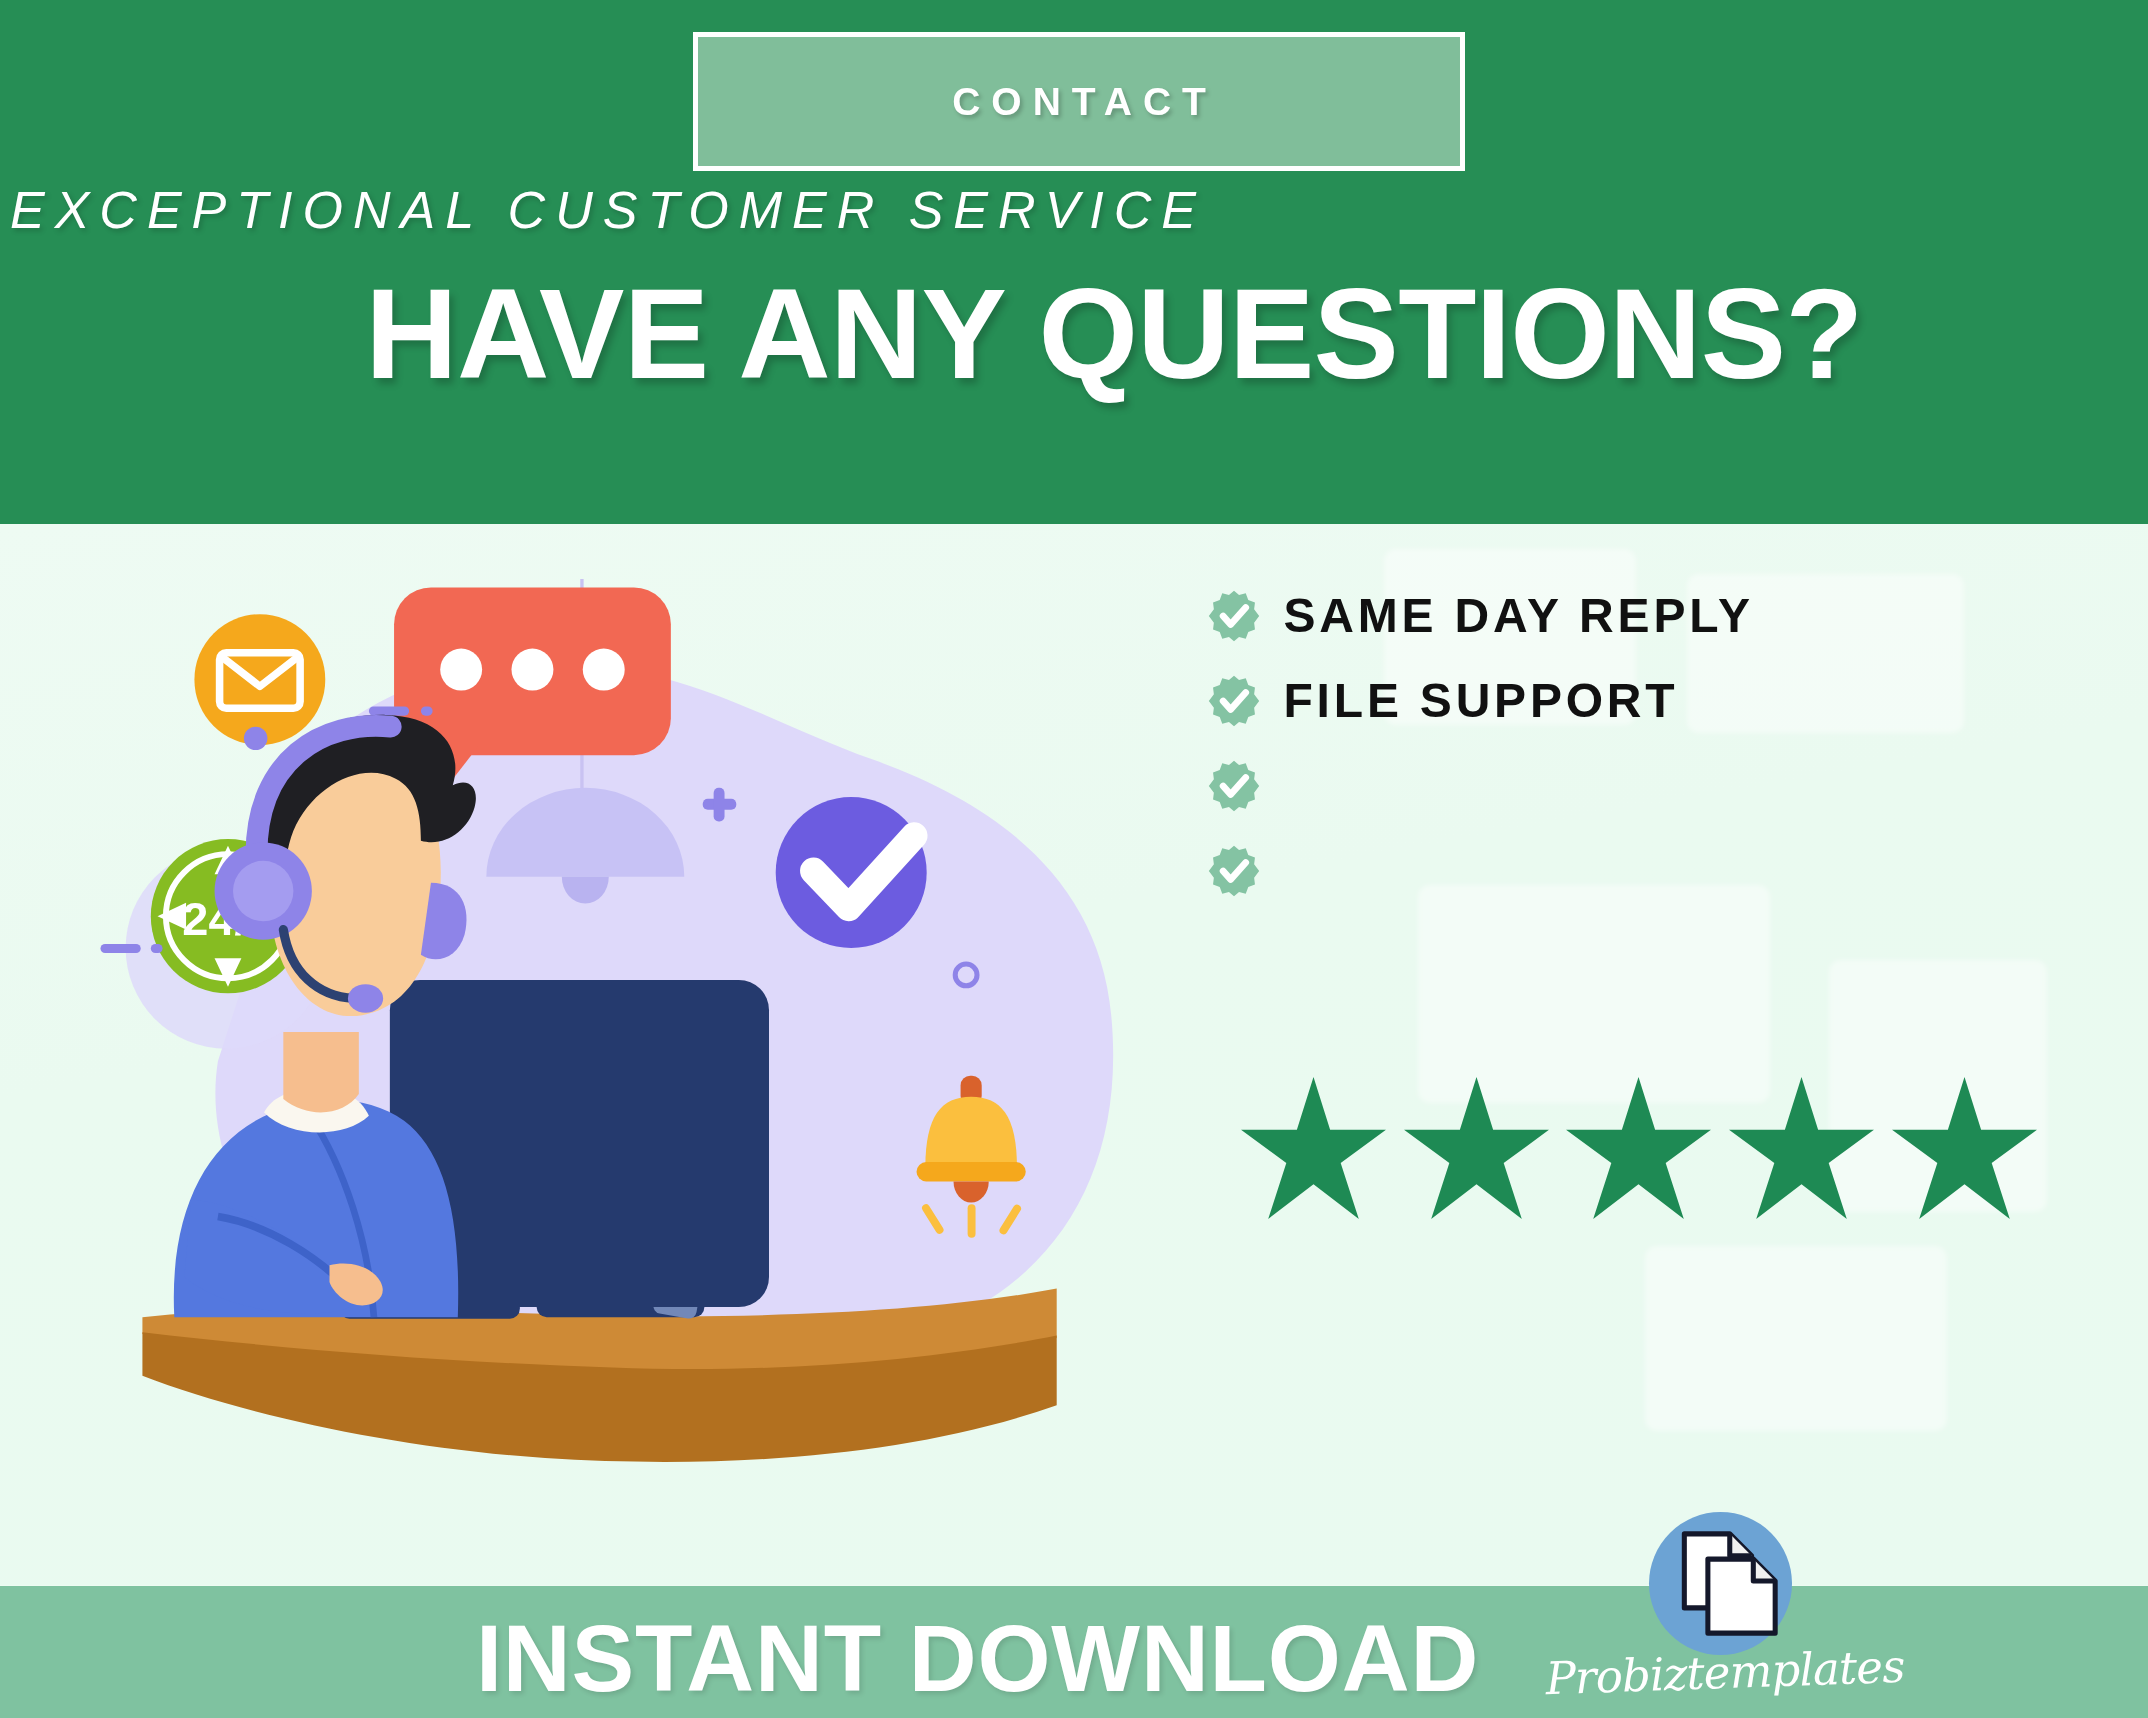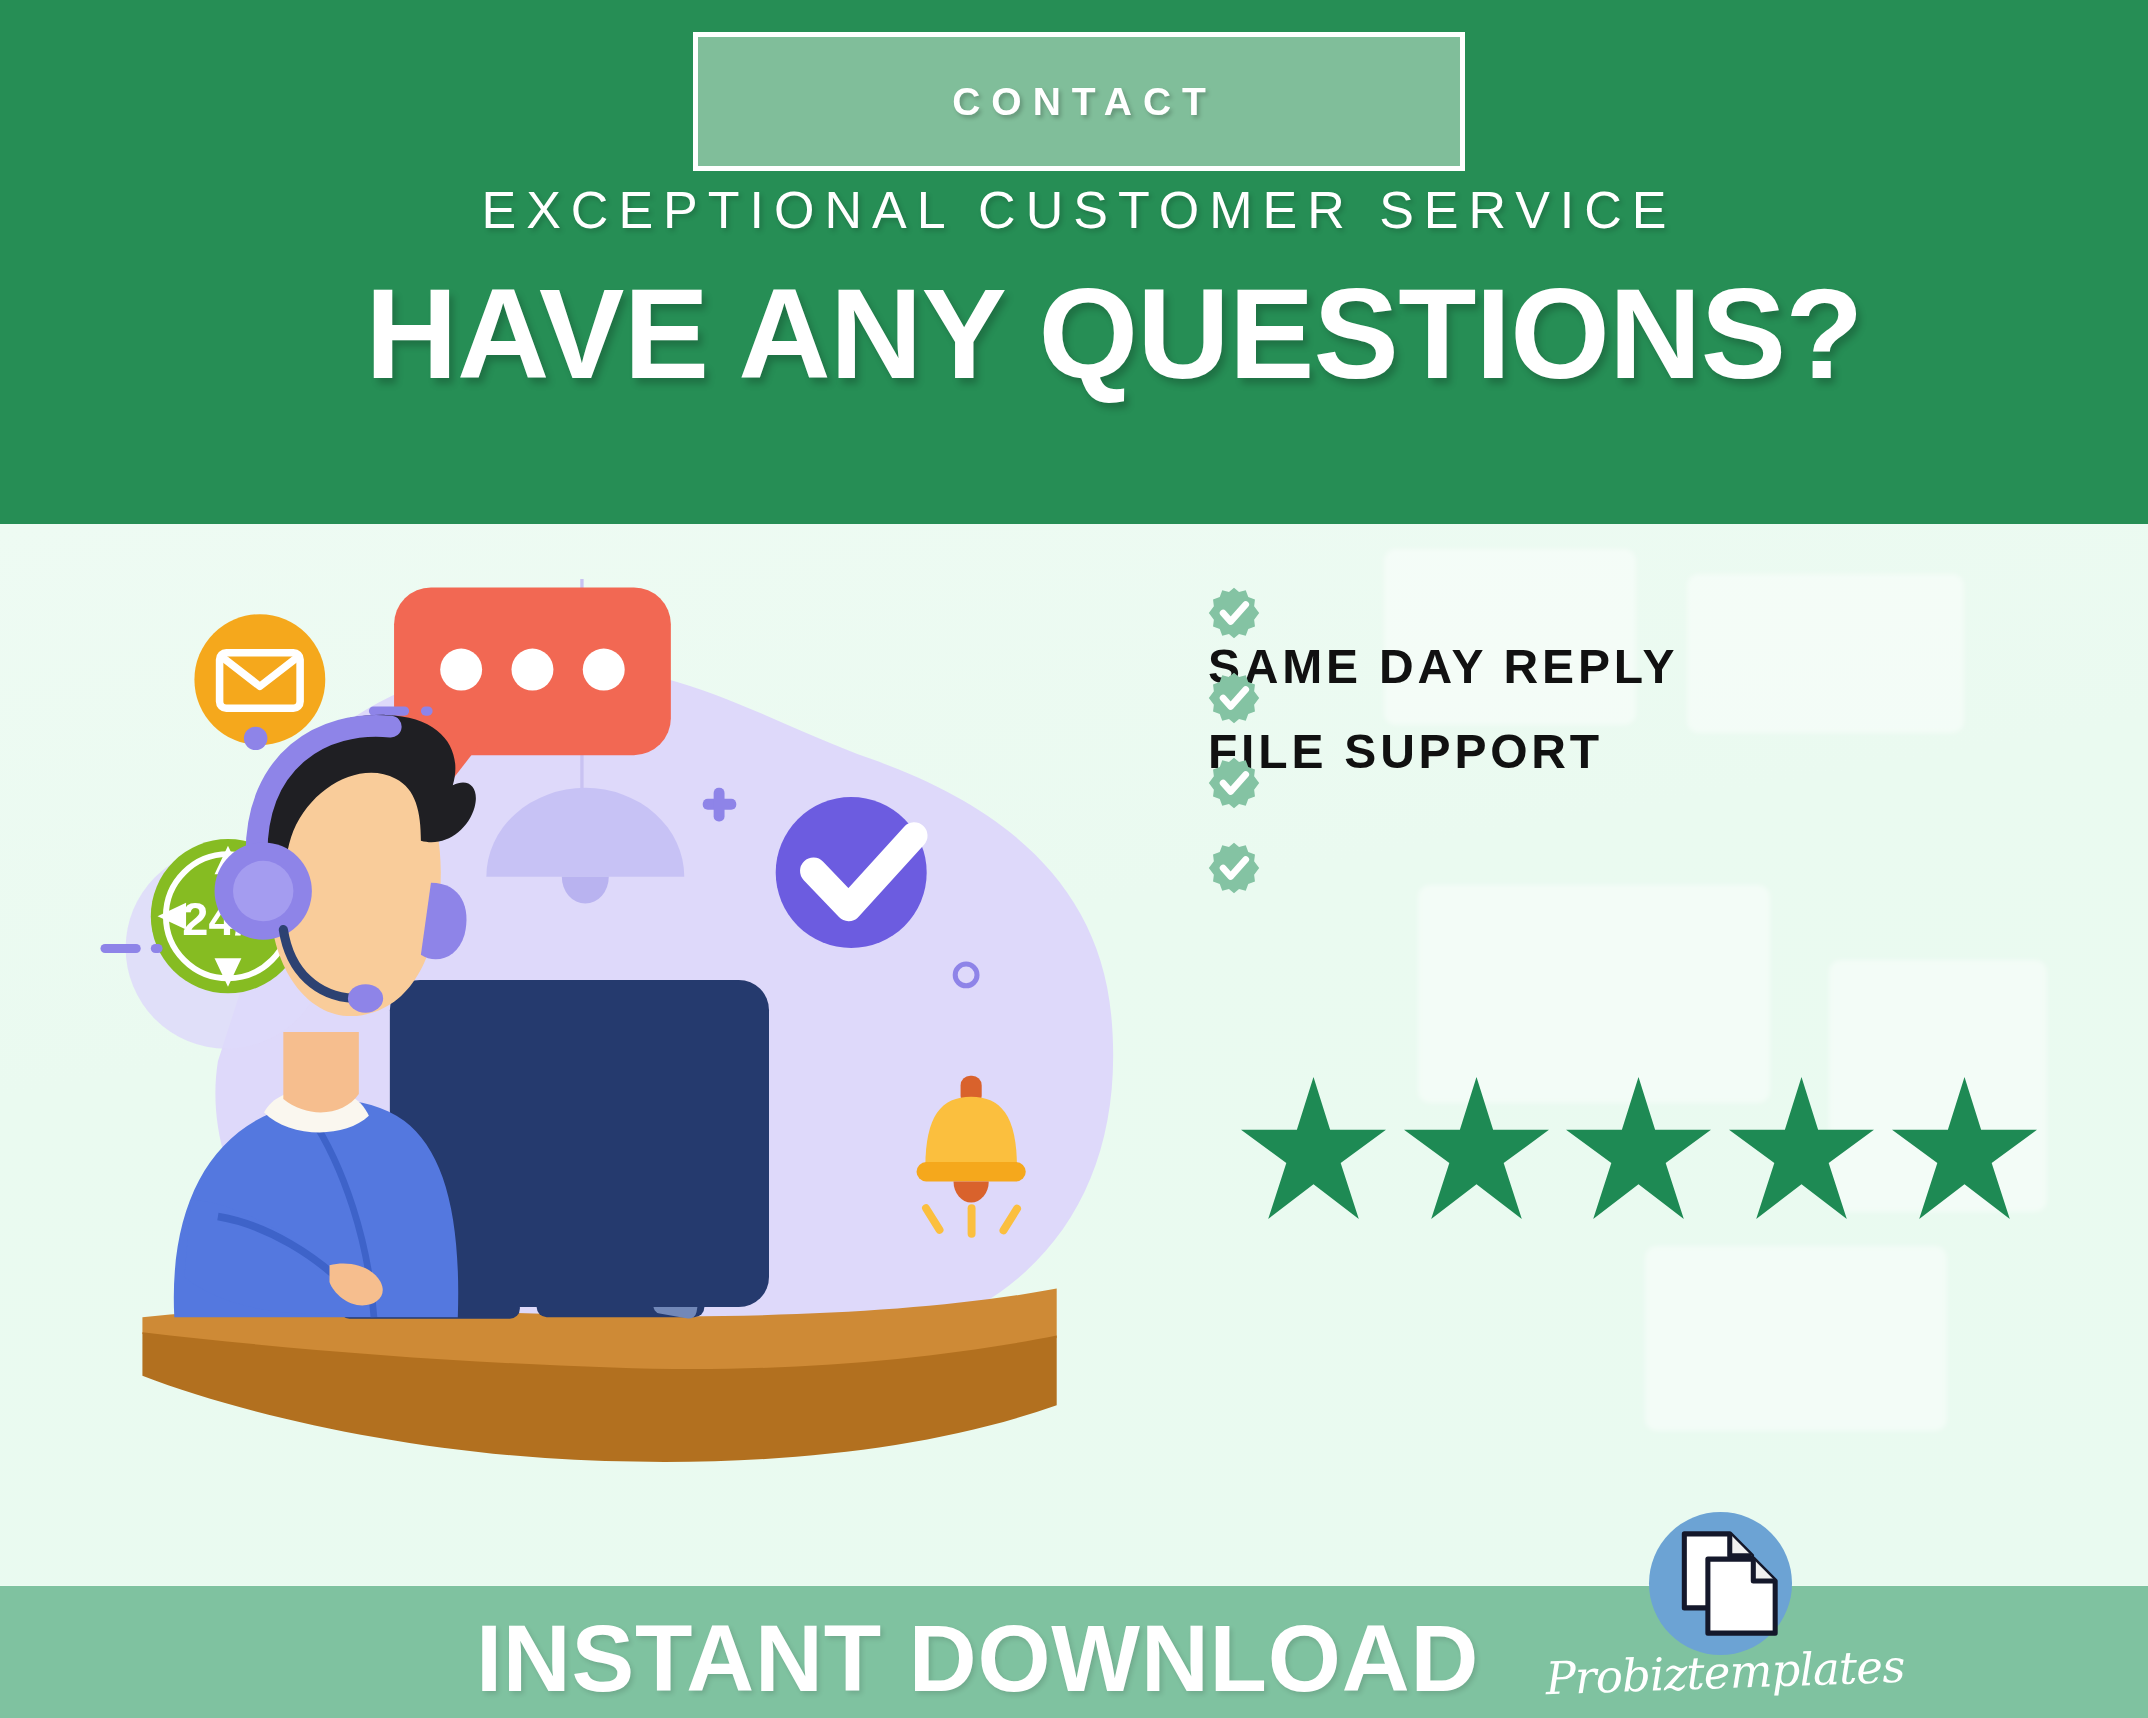--- a/index.html
+++ b/index.html
@@ -24,24 +24,24 @@
     display:flex; align-items:center; justify-content:center;
   }
   .contact-box .label{
     font-size:39px; font-weight:bold; color:#FFFFFF;
     letter-spacing:11px; text-indent:11px;
     text-shadow:2.5px 3.4px 4.2px rgba(0,0,0,0.22);
     font-family:"Liberation Sans", sans-serif;
   }
   .subhead{
     position:absolute; left:0; top:180px; width:2148px;
-    text-align:center;
     font-size:52px; font-weight:400; color:#FFFFFF;
     letter-spacing:10px; text-indent:10px;
     text-shadow:2.5px 3.4px 5px rgba(0,0,0,0.18);
+    font-style:italic;
   }
   .headline{
     position:absolute; left:0; top:267px; width:2148px;
     text-align:center;
     font-size:128px; font-weight:bold; color:#FFFFFF;
     letter-spacing:-0.8px;
     line-height:1.05;
     text-shadow:4.2px 5.9px 7.6px rgba(0,0,0,0.20);
     margin-left:40px;
   }
@@ -55,21 +55,21 @@
   .ghost{
     position:absolute; background:rgba(255,255,255,0.45);
     border-radius:11.7px; filter:blur(2.5px);
   }
 
   
   .features{
     position:absolute; left:1208px; top:587px; width:839px;
   }
   .feature-row{
-    display:flex; align-items:flex-start; margin-bottom:28px; height:57px;flex-direction:column;
+    display:flex; align-items:center; margin-bottom:28px; height:57px;
   }
   .badge{ width:52px; height:52px; flex:0 0 52px; margin-right:23.5px; }
   .feature-label{
     font-size:48px; font-weight:bold; color:#111111;
     letter-spacing:3.8px; white-space:nowrap;
     font-family:"Liberation Sans", sans-serif;
   }
 
   
   .stars{

